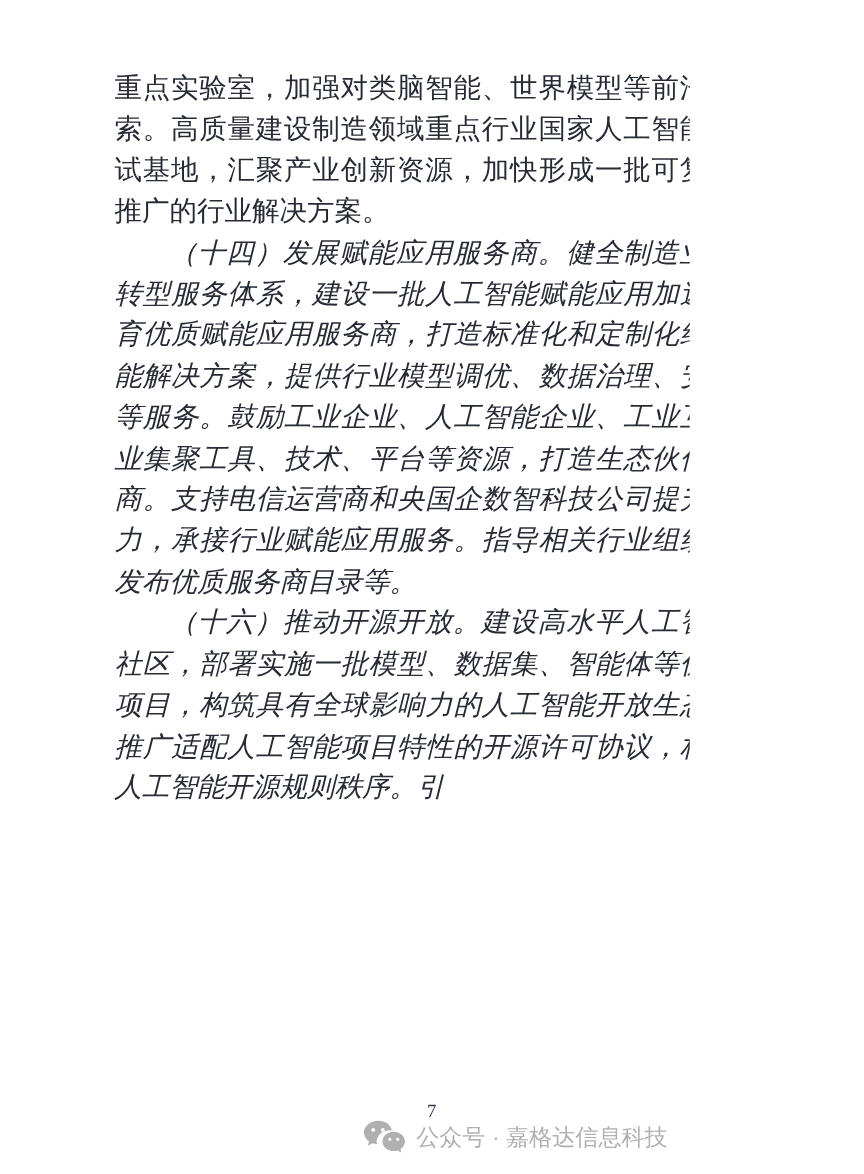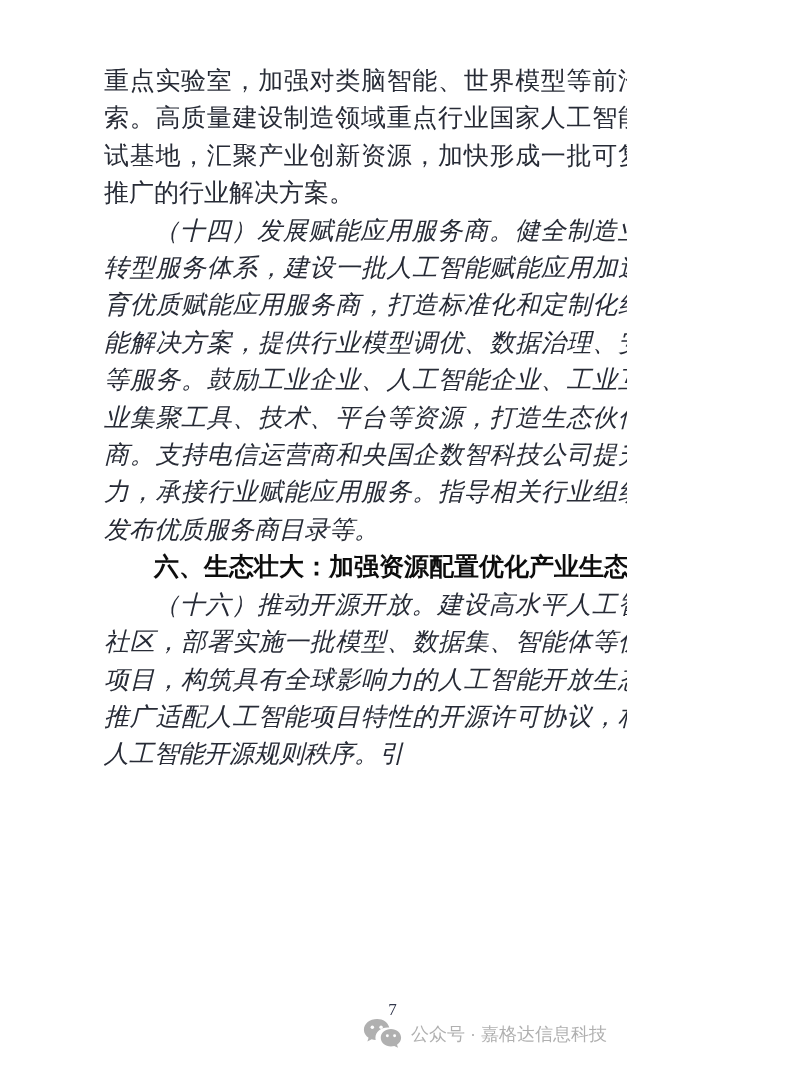--- a/index.html
+++ b/index.html
@@ -50,40 +50,39 @@
     font-family: "Liberation Serif", "DejaVu Serif", serif;
   }
   .watermark {
     position: absolute;
     right: 20px;
     top: 1018px;
     display: flex;
     align-items: center;
     gap: 9px;
     color: #b0b0b0;
-    font-size: 18px;
+    font-size: 21px;
     font-family: "Liberation Sans", "DejaVu Sans", sans-serif;
     white-space: nowrap;
   }
   .wechat-icon {
     display: inline-block;
     width: 39px;
     height: 31px;
     flex: 0 0 auto;
   }
 </style>
 </head>
 <body>
 
 <div class="page">
 
   <div class="content">
     <p>重点实验室，加强对类脑智能、世界模型等前沿技术探索。高质量建设制造领域重点行业国家人工智能应用中试基地，汇聚产业创新资源，加快形成一批可复制、可推广的行业解决方案。</p>
     <p class="para-indent">（十四）发展赋能应用服务商。健全制造业数智化转型服务体系，建设一批人工智能赋能应用加速器，培育优质赋能应用服务商，打造标准化和定制化结合的赋能解决方案，提供行业模型调优、数据治理、安全保障等服务。鼓励工业企业、人工智能企业、工业互联网企业集聚工具、技术、平台等资源，打造生态伙伴型服务商。支持电信运营商和央国企数智科技公司提升服务能力，承接行业赋能应用服务。指导相关行业组织，定期发布优质服务商目录等。</p>
-    <p class="section-heading">六、生态壮大：加强资源配置优化产业生态</p>
     <p class="para-indent">（十六）推动开源开放。建设高水平人工智能开源社区，部署实施一批模型、数据集、智能体等优质开源项目，构筑具有全球影响力的人工智能开放生态。研发推广适配人工智能项目特性的开源许可协议，构建新型人工智能开源规则秩序。引</p>
   </div>
 
   <div class="page-number">7</div>
 
   <div class="watermark">
     <span class="wechat-icon">
       <svg viewBox="0 0 40 32" width="39" height="31" aria-hidden="true">
         <g fill="#b0b0b0">
           <path d="M14.5 1C6.8 1 0.8 5.9 0.8 12c0 3.4 1.9 6.4 4.8 8.4l-1.2 3.9 4.4-2.3c1.3 0.4 2.7 0.6 4.2 0.7-0.2-0.8-0.3-1.6-0.3-2.4 0-5.9 5.6-10.6 12.5-10.6 0.6 0 1.2 0 1.8 0.1C25.7 4.6 20.6 1 14.5 1z"></path>

